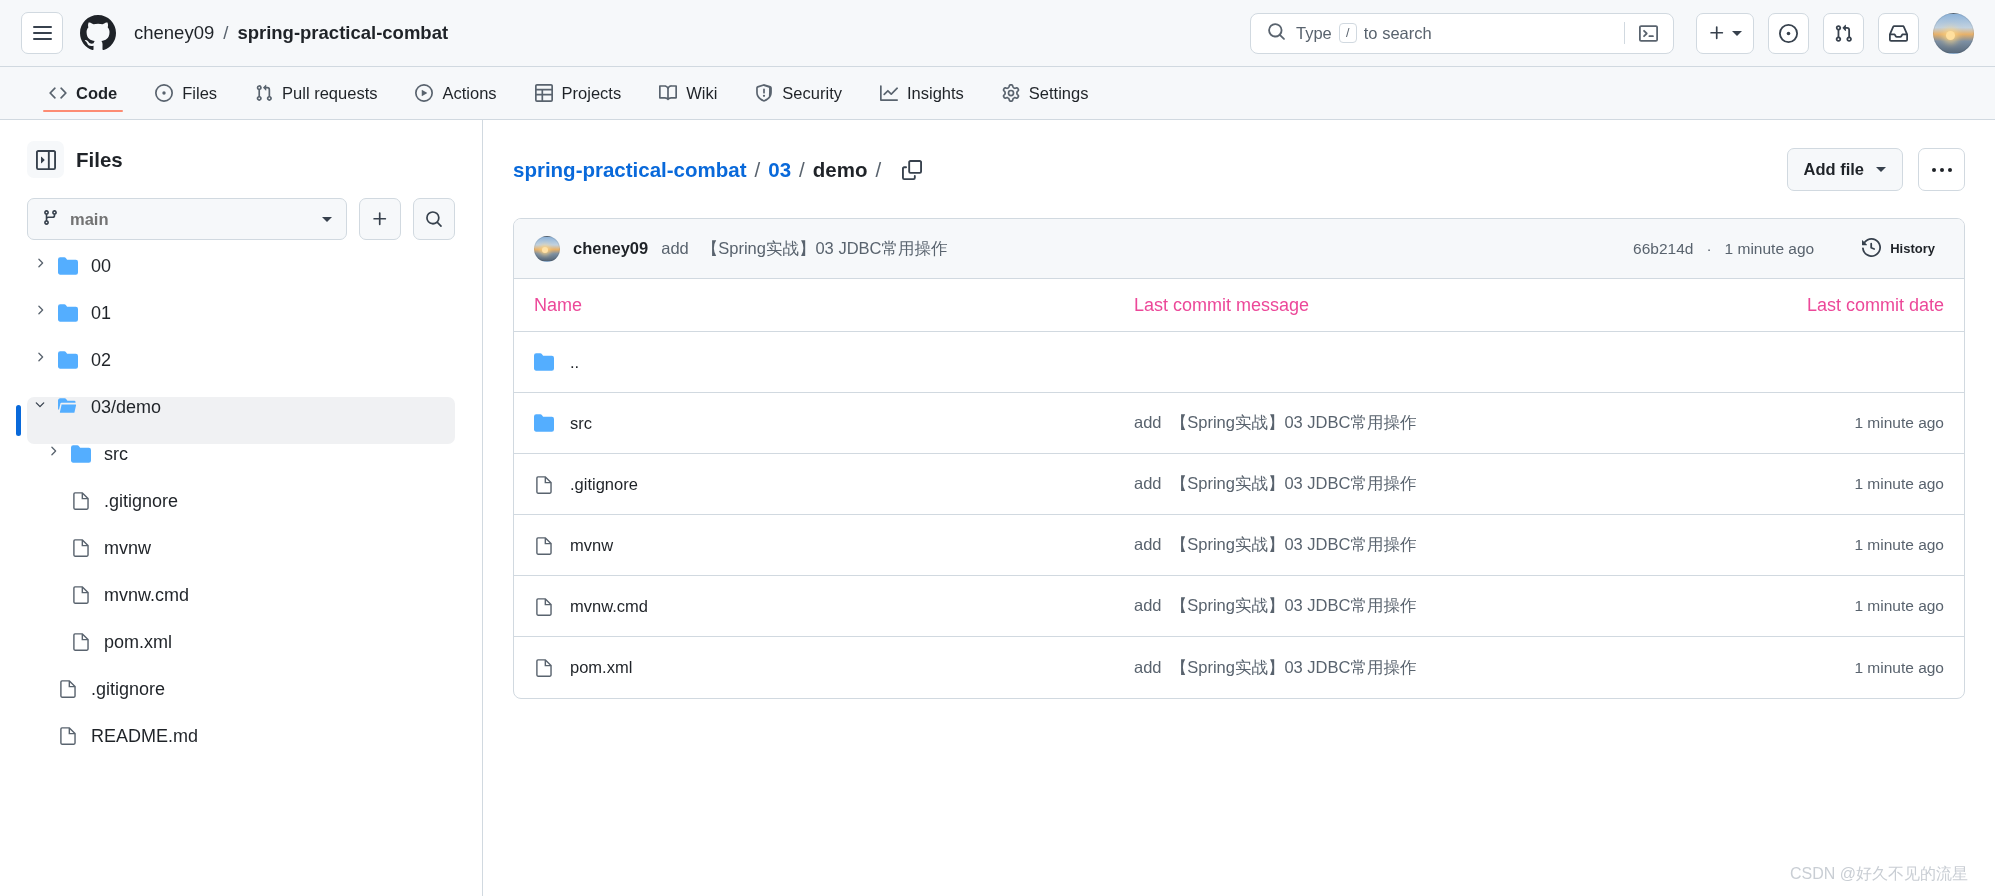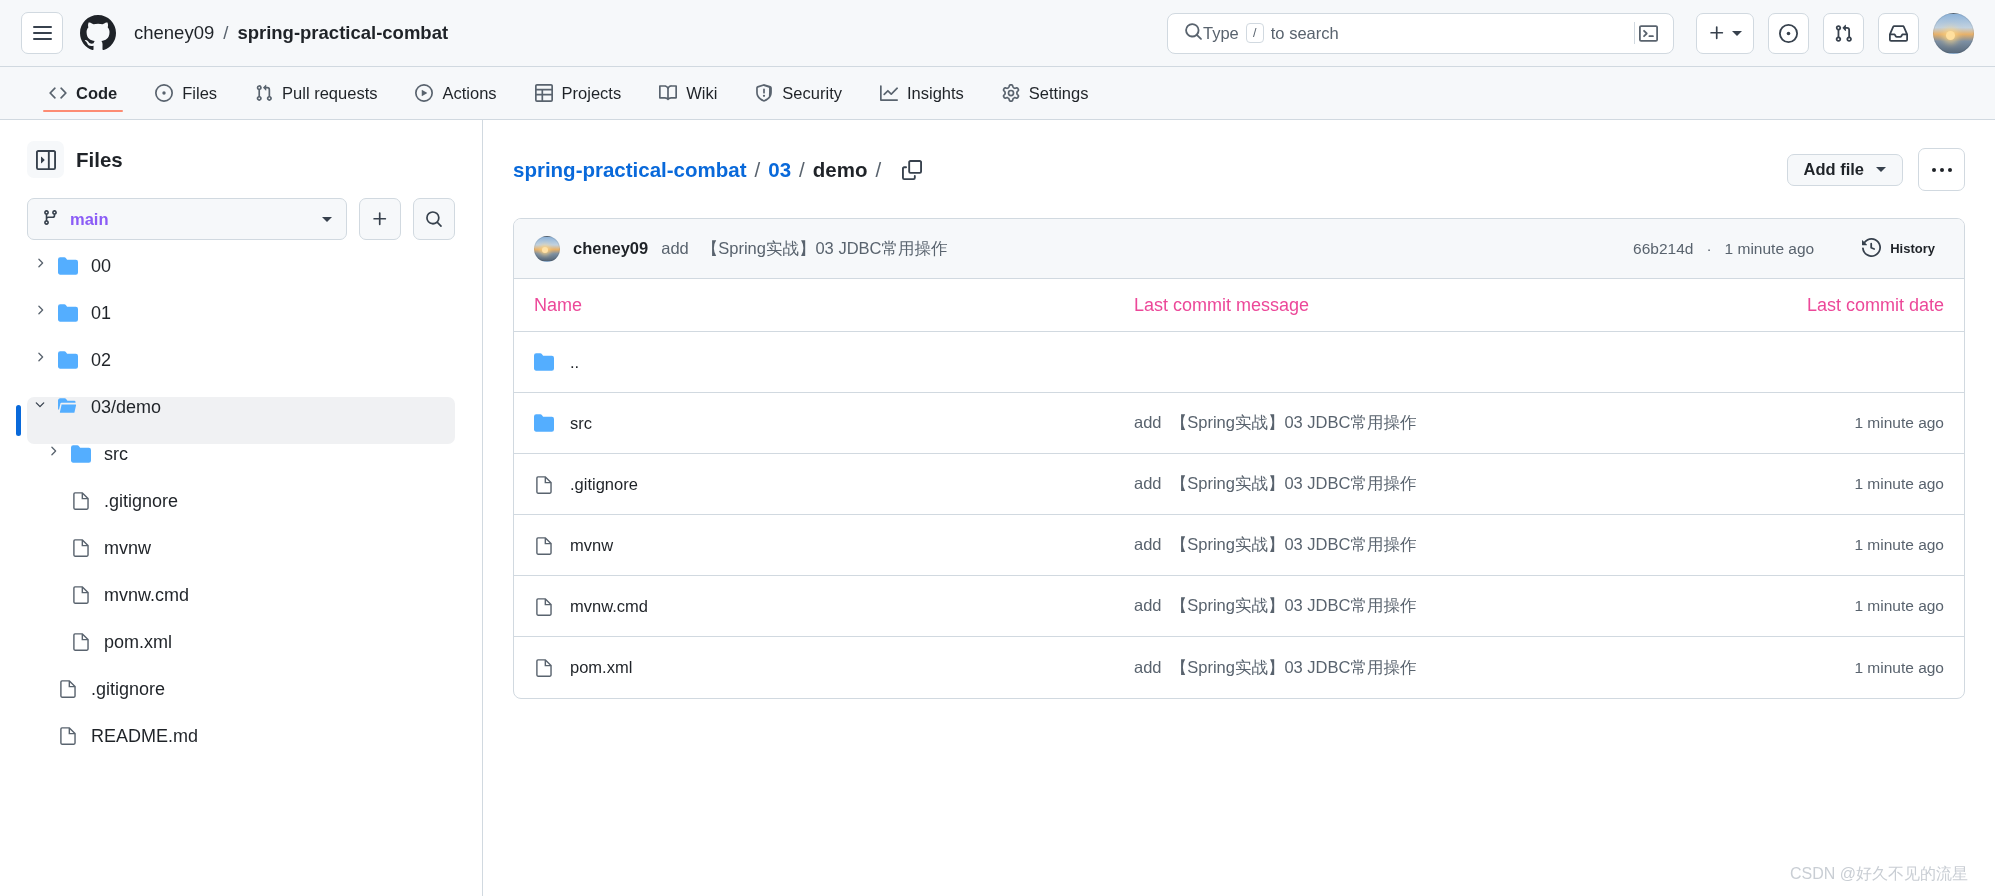--- a/index.html
+++ b/index.html
@@ -43,26 +43,27 @@
     display: flex; align-items: center; gap: 9px;
     white-space: nowrap;
   }
   .repo-owner { color: #1f2328; text-decoration: none; font-weight: 400; }
   .repo-sep-top { color: #59636e; font-weight: 300; }
   .repo-name-top { color: #1f2328; text-decoration: none; font-weight: 700; }
 
   .header-spacer { flex: 1; }
 
   .search-box {
-    width: 507px; height: 41px;
+    width: 424px; height: 41px;
     border: 1px solid #d1d9e0;
     border-radius: 8px;
     background: #ffffff;
     display: flex; align-items: center;
     padding: 0 11px 0 16px;
+    gap: 10px;
     cursor: text;
   }
   .search-placeholder {
     flex: 1;
     font-size: 16.5px;
     color: #59636e;
     display: flex; align-items: center; gap: 7px;
     white-space: nowrap;
   }
   .slash-key {
@@ -169,21 +170,21 @@
     flex: 1;
     height: 42px;
     border: 1px solid #d1d9e0;
     border-radius: 7px;
     background: #f6f8fa;
     display: flex; align-items: center;
     padding: 0 14px;
     gap: 11px;
     cursor: pointer;
   }
-  .branch-name { flex: 1; font-size: 16.5px; font-weight: 600; color: #8b5cf6; }
+  .branch-name { flex: 1; font-size: 16.5px; font-weight: 600; color: #737373; }
   .small-sq-btn {
     width: 42px; height: 42px;
     border: 1px solid #d1d9e0;
     border-radius: 7px;
     background: #f6f8fa;
     display: flex; align-items: center; justify-content: center;
     cursor: pointer;
     flex-shrink: 0;
   }
 
@@ -247,21 +248,21 @@
   .crumb-cur { color: #1f2328; font-weight: 600; }
   .crumb-slash { color: #59636e; font-weight: 400; }
   .copy-path-btn {
     margin-left: 14px;
     width: 34px; height: 34px;
     display: flex; align-items: center; justify-content: center;
     border-radius: 6px; cursor: pointer;
   }
   .main-top-spacer { flex: 1; }
   .addfile-btn {
-    height: 32px;
+    height: 43px;
     border: 1px solid #d1d9e0;
     border-radius: 7px;
     background: #f6f8fa;
     display: flex; align-items: center; gap: 12px;
     padding: 0 16px;
     font-size: 16.5px; font-weight: 600; color: #1f2328;
     cursor: pointer;
   }
   .kebab-btn {
     margin-left: 15px;

